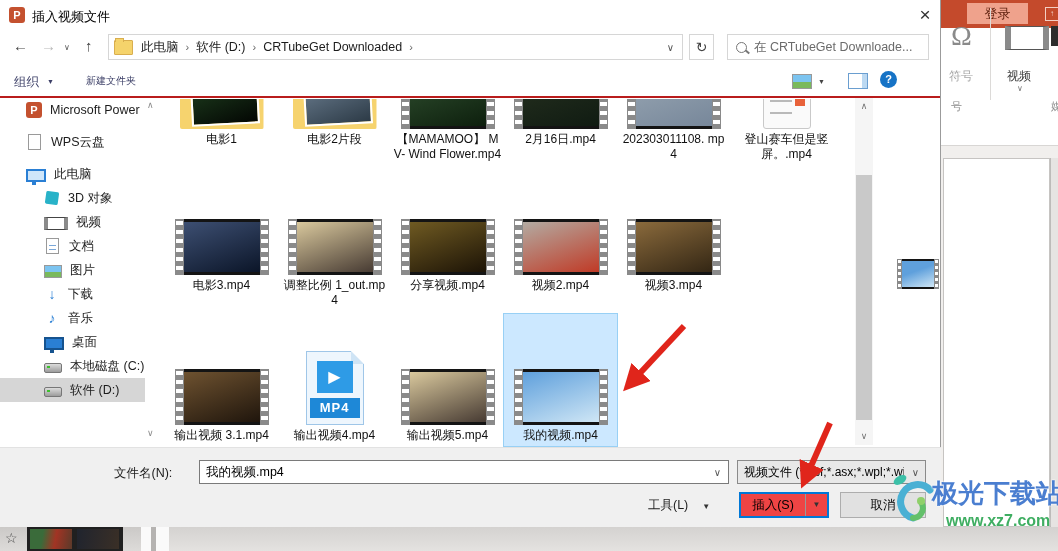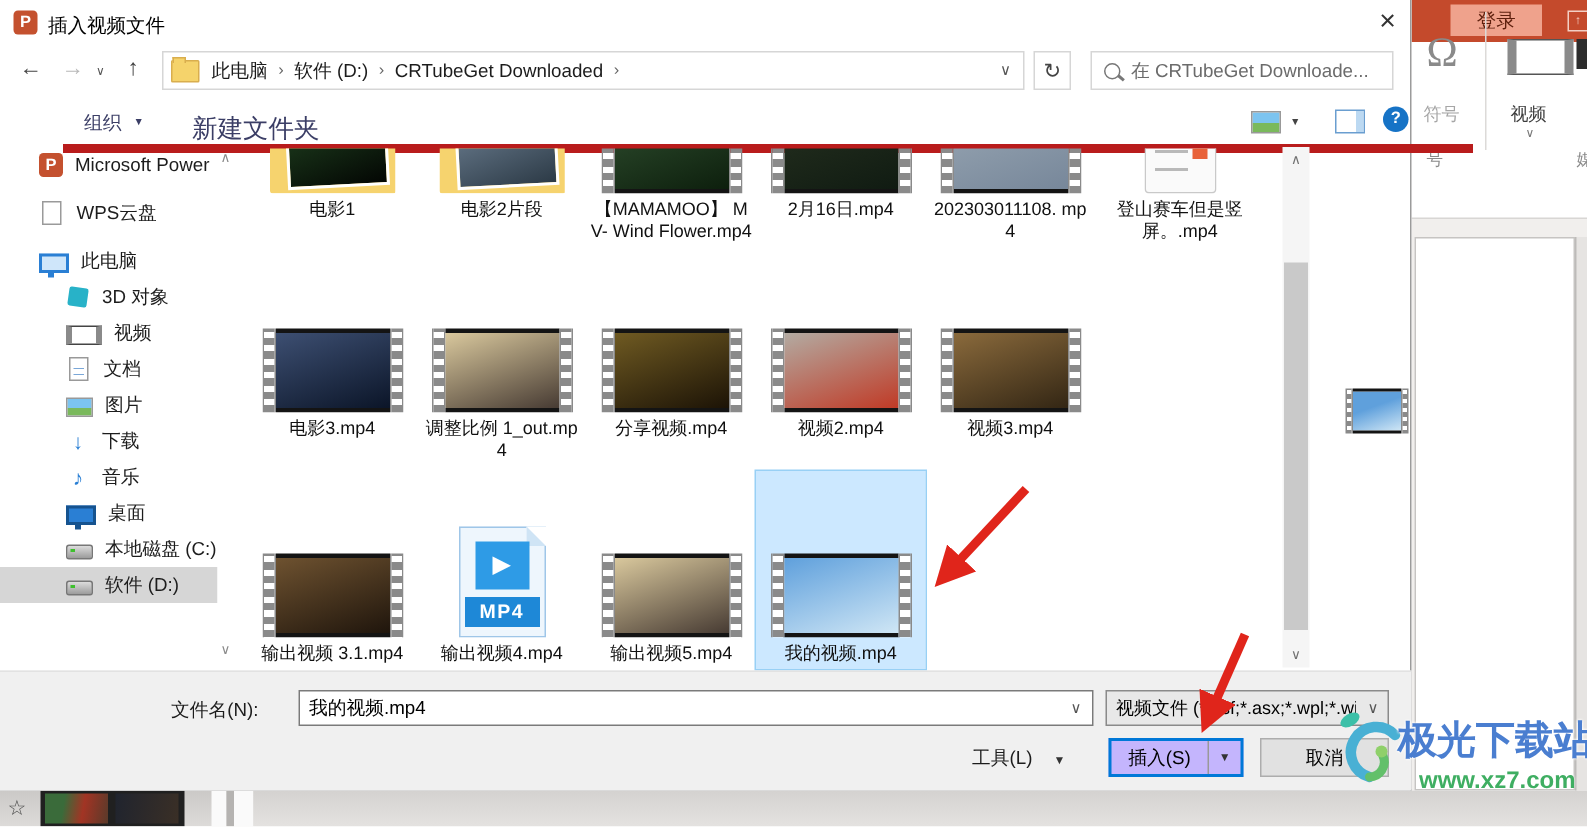--- a/index.html
+++ b/index.html
@@ -66,24 +66,24 @@
   .navbox{position:absolute;top:3px;height:26px;border:1px solid #d6d6d6;background:#fff;box-sizing:border-box;
           text-align:center;line-height:24px;color:#444;}
   .refresh{left:689px;width:25px;font-size:14px;}
   .search{position:absolute;left:727px;top:3px;width:202px;height:26px;border:1px solid #d6d6d6;background:#fff;
           box-sizing:border-box;display:flex;align-items:center;padding-left:8px;}
   .mag{width:9px;height:9px;border:1.5px solid #777;border-radius:50%;position:relative;flex:none;margin-right:7px;}
   .mag::after{content:"";position:absolute;left:8px;top:8px;width:5px;height:1.5px;background:#777;transform:rotate(40deg);}
   .search .ph{color:#6b6b6b;font-size:12.5px;white-space:nowrap;overflow:hidden;}
 
   
-  .tbar{position:absolute;left:0;top:66px;width:100%;height:30px;border-bottom:6px solid #b91c1c;margin-left:42px;}
+  .tbar{position:absolute;left:0;top:66px;width:100%;height:30px;border-bottom:2px solid #b91c1c;}
   .tbar .org{position:absolute;left:14px;top:8px;color:#3b3e66;font-size:12.5px;}
   .tbar .orgcar{position:absolute;left:47px;top:12px;color:#3b3e66;font-size:7px;}
-  .tbar .nf{position:absolute;left:86px;top:8px;color:#3b3e66;font-size:17px;}
+  .tbar .nf{position:absolute;left:86px;top:8px;color:#3b3e66;font-size:10px;}
   .viewpic{position:absolute;left:792px;top:8px;width:18px;height:13px;border:1px solid #999;
            background:linear-gradient(#7cc4f0 55%,#7ab95c 45%);}
   .viewcar{position:absolute;left:818px;top:12px;color:#444;font-size:7px;}
   .paneic{position:absolute;left:848px;top:7px;width:18px;height:14px;border:1px solid #6a9ed0;background:#fff;}
   .paneic::after{content:"";position:absolute;right:0;top:0;width:5px;height:100%;background:#bcd9f2;}
   .helpic{position:absolute;left:880px;top:5px;width:17px;height:17px;border-radius:50%;background:#1673c6;
           color:#fff;font-weight:bold;font-size:11px;text-align:center;line-height:17px;}
 
   
   .sidebar{position:absolute;left:0;top:98px;width:145px;height:348px;overflow:hidden;}
@@ -166,21 +166,21 @@
   .fn-box{position:absolute;left:199px;top:12px;width:530px;height:24px;background:#fff;border:1px solid #7a7a7a;
           box-sizing:border-box;display:flex;align-items:center;padding-left:6px;}
   .fn-box .val{font-size:12.5px;color:#000;}
   .fn-box .car{margin-left:auto;padding-right:7px;color:#555;font-size:10px;}
   .ft-box{position:absolute;left:737px;top:12px;width:189px;height:24px;background:#e8e8e8;border:1px solid #8a8a8a;
           box-sizing:border-box;display:flex;align-items:center;padding-left:6px;}
   .ft-box .val{font-size:12px;color:#000;white-space:nowrap;overflow:hidden;max-width:160px;}
   .ft-box .car{margin-left:auto;padding-right:6px;color:#555;font-size:10px;}
   .tools{position:absolute;left:648px;top:49px;font-size:12.5px;color:#1c1c1c;}
   .tools .car{font-size:8px;color:#333;padding-left:14px;}
-  .btn-insert{position:absolute;left:739px;top:44px;width:90px;height:26px;background:#c4b5fd;border:2px solid #0078d7;
+  .btn-insert{position:absolute;left:739px;top:44px;width:90px;height:26px;background:#ef4444;border:2px solid #0078d7;
               box-sizing:border-box;display:flex;}
   .btn-insert .lab{flex:1;text-align:center;line-height:22px;font-size:12.5px;color:#000;}
   .btn-insert .split{width:21px;border-left:1px solid #999;text-align:center;line-height:22px;font-size:8px;color:#333;}
   .btn-cancel{position:absolute;left:840px;top:44px;width:86px;height:26px;background:#e1e1e1;border:1px solid #adadad;
               box-sizing:border-box;text-align:center;line-height:24px;font-size:12.5px;color:#000;}
 
   
   .overlay{position:absolute;left:0;top:0;width:1058px;height:551px;pointer-events:none;z-index:40;}
 
   

